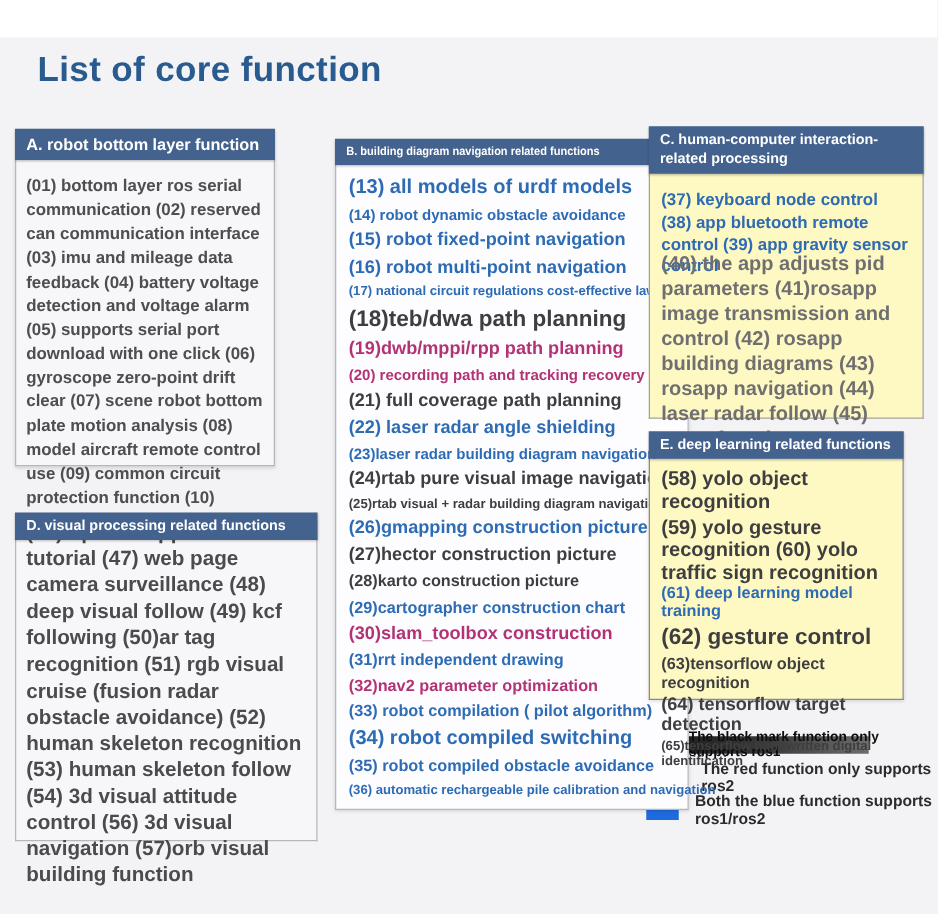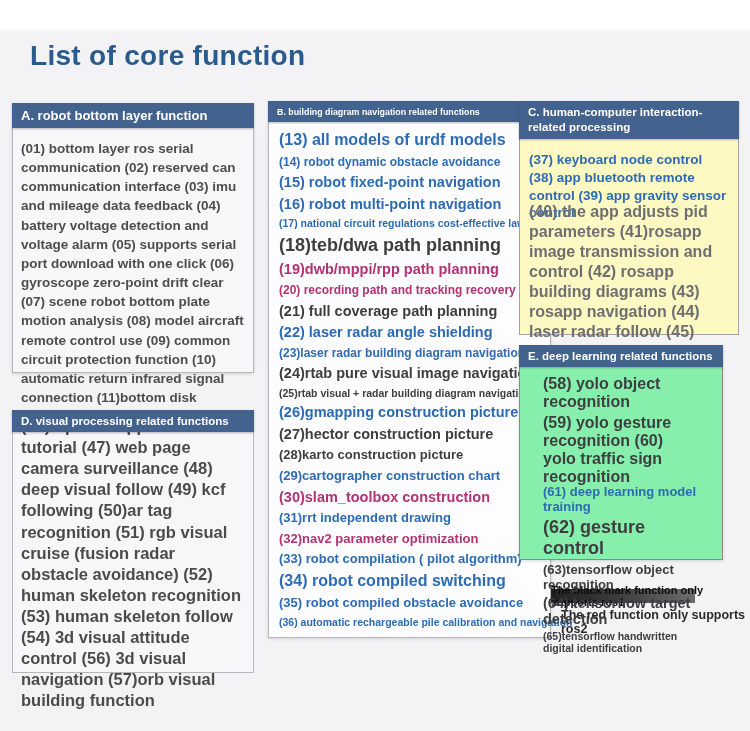--- a/index.html
+++ b/index.html
@@ -18,41 +18,41 @@
     position:relative;z-index:2;background:#44628e;color:#ffffff;
     font-weight:bold;padding:5px 9px;box-shadow:0 1px 2px rgba(0,0,0,.28);
     overflow:hidden;
   }
   .body{
     position:relative;z-index:1;background:#f7f7f9;
     border:1px solid #b5b7ba;border-top:none;
     box-shadow:0 1px 3px rgba(0,0,0,.15);
   }
   
-  .box-a{left:12px;top:103px;width:242px}
+  .box-a{left:12px;top:103px;width:208px}
   .box-a .bar{font-size:13px}
   .box-a .body{height:222px;padding:11px 8px;font-size:13.5px;line-height:1.42;
     color:#4e4e50;font-weight:600}
   
-  .box-b{left:268px;top:101px;width:283px}
+  .box-b{left:268px;top:111px;width:283px}
   .box-b .bar{font-size:9.5px;white-space:nowrap}
   .bar-fit{display:inline-block;white-space:nowrap;transform:scaleX(.93);transform-origin:0 50%}
   .box-b .body{height:497px;padding:9px 10px;background:#fdfdff;
     display:flex;flex-direction:column;justify-content:space-between}
   
   .box-c{left:519px;top:101px;width:220px}
   .box-c .bar{font-size:11.5px;line-height:1.3;padding:4px 9px}
   .box-c .body{height:183px;padding:12px 9px 0;background:#fef9c3;
     border-color:#a2a2a6;overflow:visible;box-shadow:none}
   .c-blue-text{margin:0;color:#2d6bb4;font-weight:bold;font-size:13.5px;line-height:1.32}
   .c-gray-text{margin:-20px 0 0;color:#6f6f71;font-weight:600;font-size:16px;line-height:1.25}
   
   .box-e{left:519px;top:345px;width:204px}
   .box-e .bar{font-size:11.5px;white-space:nowrap}
-  .box-e .body{height:182px;padding:5px 23px;background:#86efac;border-color:#8a8b8e}
+  .box-e .body{height:182px;padding:5px 9px;background:#fef9c3;border-color:#8a8b8e}
   .box-e .item{margin:3px 0}
   .box-e .item.tight{margin-top:-5px}
   
   .box-d{left:12px;top:410px;width:242px}
   .box-d .bar{font-size:11.5px;white-space:nowrap}
   .box-d .body{height:256px;padding:0 8px;overflow:visible;box-shadow:none}
   .d-text{margin-top:-16px;font-size:16.5px;font-weight:bold;color:#4b4b4d;line-height:1.28}
   
   .item{font-weight:600;white-space:nowrap;overflow:visible}
   .c-blue{color:#2d6bb4}
@@ -143,20 +143,24 @@
 <div class="legend" id="legend">
     <div class="legend-row">
       <div class="legend-bar"></div>
       <span class="legend-lbl-dark">The black mark function only supports ros1</span>
     </div>
     <div class="legend-row">
       <span class="swatch" style="background: rgb(238, 13, 104);"></span>
       <span class="sw-line" style="background: rgb(238, 13, 104);"></span>
       <span class="legend-lbl">The red function only supports ros2</span>
     </div>
+    <div class="legend-row">
+      <span class="swatch" style="background: rgb(30, 107, 224);"></span>
+      <span class="legend-lbl">Both the blue function supports ros1/ros2</span>
+    </div>
   </div>
 
 <section class="box box-d">
   <header class="bar">D. visual processing related functions</header>
   <div class="body">
     <div class="d-text">(46) opencv application and tutorial (47) web page camera surveillance (48) deep visual follow (49) kcf following (50)ar tag recognition (51) rgb visual cruise (fusion radar obstacle avoidance) (52) human skeleton recognition (53) human skeleton follow (54) 3d visual attitude control (56) 3d visual navigation (57)orb visual building function</div>
   </div>
 </section>
 
 </body></html>

